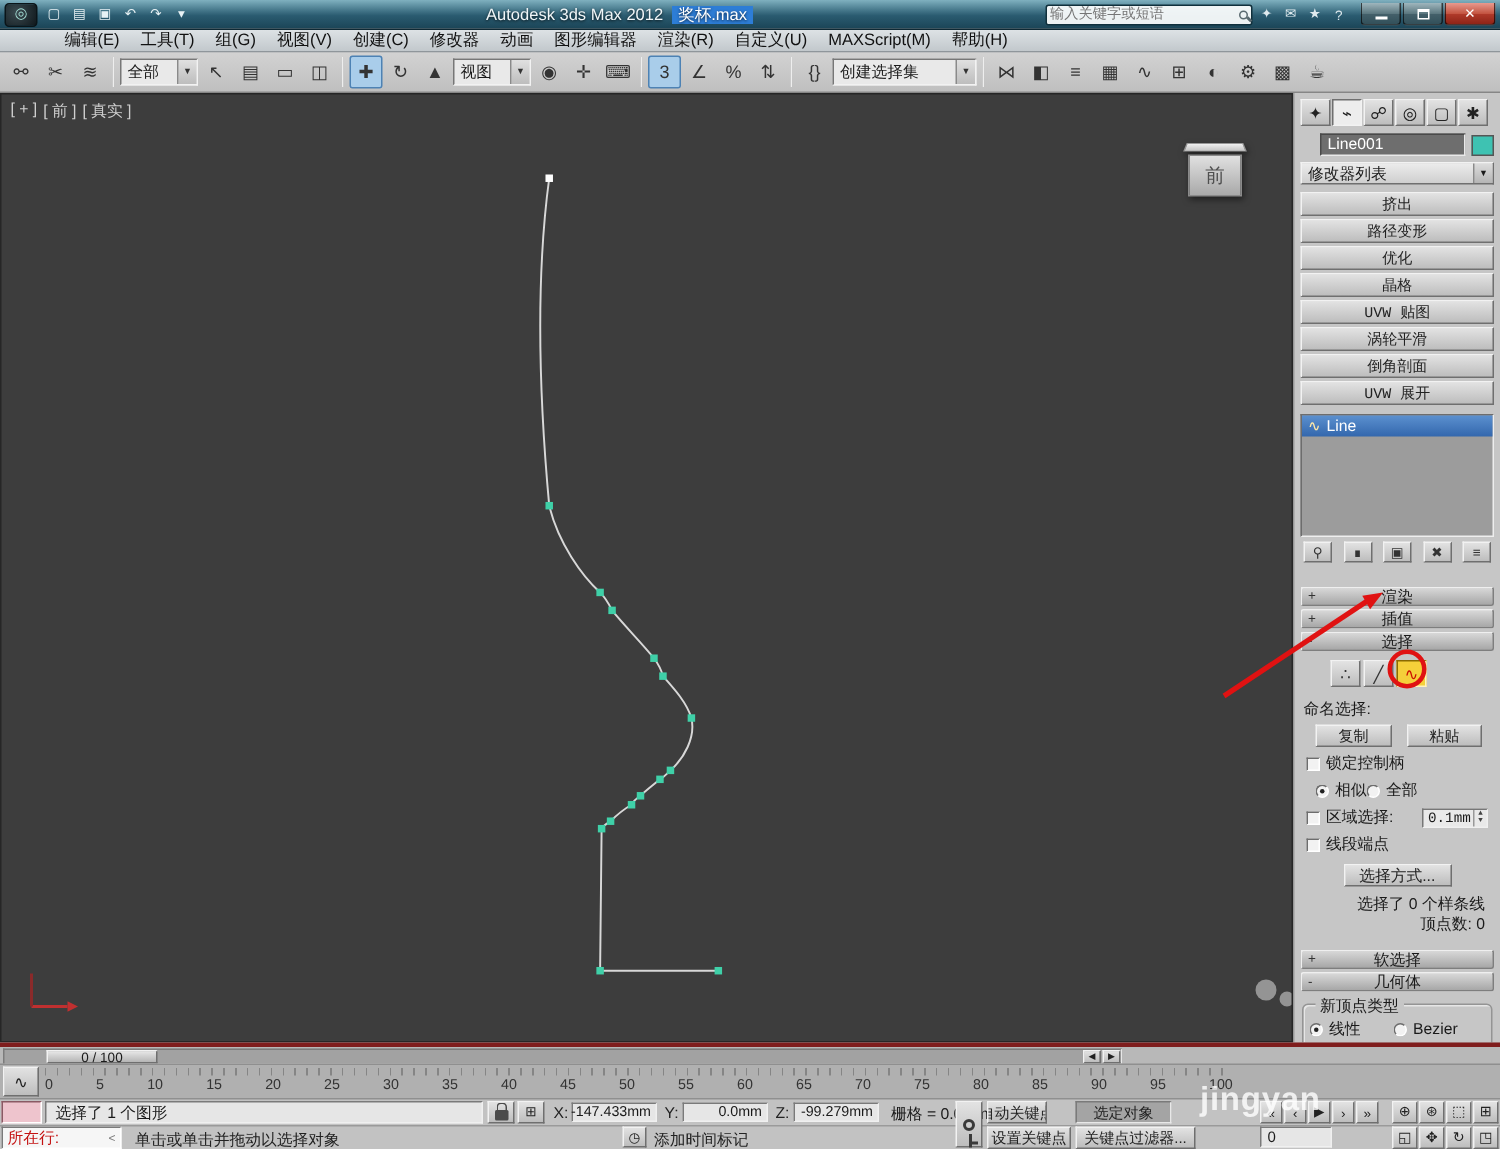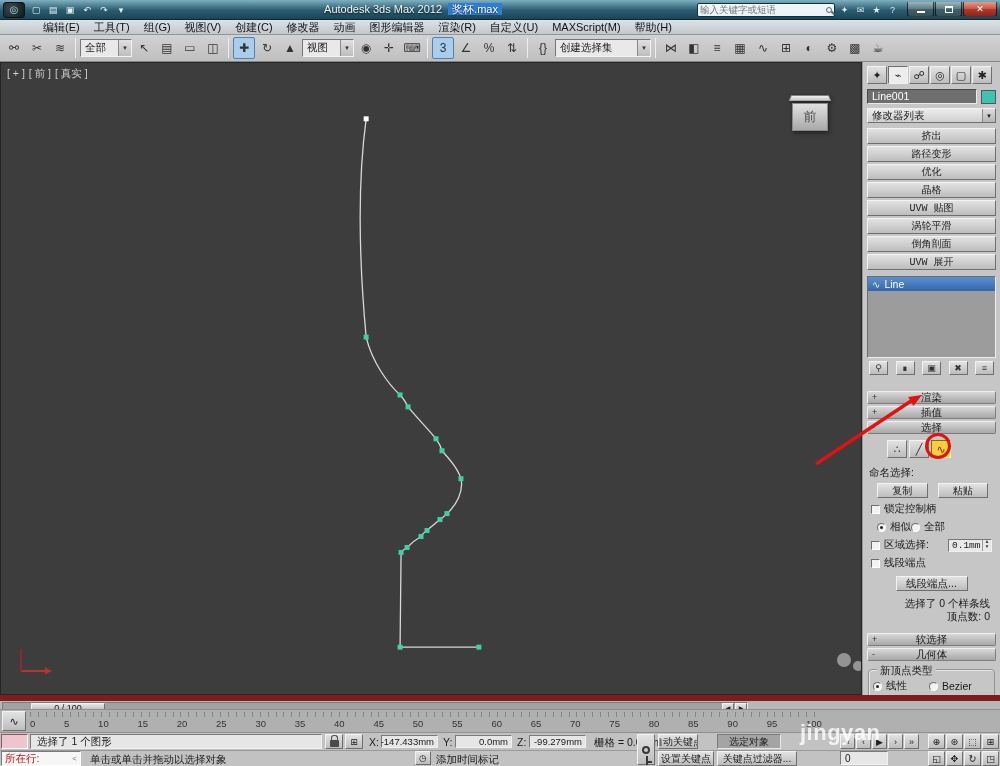--- a/index.html
+++ b/index.html
@@ -86,21 +86,21 @@
   .wm-dot { position:absolute; border-radius:50%; background:rgba(255,255,255,.45); }
 
   
   .cp { width:138px; background:#c6c6c6; border-left:1px solid #979797; position:relative;
     font-size:10.5px; overflow:hidden; }
   .cp-tabs { display:flex; gap:1px; padding:4px 2px 0 4px; }
   .cp-tab { width:20px; height:18px; font-size:11px; }
   .cp-tab.active { background:#ededed; border-color:#6f6f6f #f2f2f2 #f2f2f2 #6f6f6f; }
   .cp-name-row { display:flex; align-items:center; gap:4px; margin:5px 4px 0; }
   .cp-name-field { flex:1; height:15px; background:#6e6e6e; border:1px solid;
-    border-color:#4a4a4a #e9e9e9 #e9e9e9 #4a4a4a; color:#fff; padding:0 4px; line-height:13px; }
+    border-color:#4a4a4a #e9e9e9 #e9e9e9 #4a4a4a; color:#fff; padding:0 4px; line-height:13px;margin-left:13px; }
   .cp-color-swatch { width:15px; height:14px; border:1px solid #555; }
   .cp-dropdown { margin:4px 4px 0; height:15px; display:flex; align-items:center; padding-left:4px;
     background:linear-gradient(#ececec,#cfcfcf); border:1px solid; border-color:#f2f2f2 #6f6f6f #6f6f6f #f2f2f2; }
   .cp-dropdown .darr { margin-left:auto; width:13px; align-self:stretch; display:flex; align-items:center;
     justify-content:center; background:linear-gradient(#dcdcdc,#b5b5b5); border-left:1px solid #8a8a8a; font-size:6px; }
   .cp-grid { display:grid; grid-template-columns:1fr; gap:2px; margin:5px 4px 0;font-family:Liberation Mono, monospace; }
   .gridbtn { height:16px; font-size:10px; white-space:nowrap; overflow:hidden; }
   .stack-list { margin:6px 4px 0; height:82px; background:#9c9c9c; border:1px solid;
     border-color:#6d6d6d #eee #eee #6d6d6d; }
   .stack-row { height:14px; display:flex; align-items:center; gap:4px; padding-left:4px;
@@ -137,21 +137,21 @@
   .spin-arrows { margin-left:auto; width:9px; font-size:5px; line-height:5px; color:#444; text-align:center;
     border-left:1px solid #999; align-self:stretch; display:flex; flex-direction:column; justify-content:center; }
   .selectby { display:block; margin:6px auto 0; width:72px; height:15px; font-size:10.5px; }
   .pgroup { margin:8px 5px 0; border:1px solid #949494; border-radius:4px; position:relative;
     padding:9px 4px 5px; box-shadow:1px 1px 0 #e6e6e6 inset; }
   .pgroup-title { position:absolute; left:8px; top:-6px; background:#c6c6c6; padding:0 3px; }
   .rstatus { margin:6px 10px 0 0; text-align:right; line-height:13px; }
   .nvgrid { display:grid; grid-template-columns:56px auto; row-gap:4px; }
 
   
-  .timeslider { height:14px; background:#b8b8b8; border-top:6px solid #7f1d1d; position:relative; }
+  .timeslider { height:14px; background:#b8b8b8; border-top:3px solid #7f1d1d; position:relative; }
   .ts-track { position:absolute; left:2px; top:1px; width:746px; height:11px; background:#a2a2a2;
     border:1px solid; border-color:#7c7c7c #e8e8e8 #e8e8e8 #7c7c7c; }
   .ts-handle { position:absolute; left:28px; top:0; width:74px; height:9px; font-size:9px;
     display:flex; align-items:center; justify-content:center; background:linear-gradient(#e6e6e6,#b5b5b5);
     border:1px solid; border-color:#f2f2f2 #6f6f6f #6f6f6f #f2f2f2; }
   .ts-arrow { position:absolute; top:0; width:12px; height:9px; font-size:6px; padding:0; }
   .ts-prev { right:13px; } .ts-next { right:0; }
 
   
   .ruler { height:23px; background:#b0b0b0; border-top:1px solid #8f8f8f; position:relative; }
@@ -569,21 +569,21 @@
         <span>0.1mm</span>
         <span class="spin-arrows">▲<br>▼</span>
       </span>
     </div>
 
     <div class="cbrow">
       <span class="cb"></span>
       <span>线段端点</span>
     </div>
 
-    <button class="selectby btn3d">线段端点...</button>
+    <button class="selectby btn3d">选择方式...</button>
 
 
     <div class="rstatus">
       <div>选择了 0 个样条线</div>
       <div>顶点数: 0</div>
     </div>
 
     <div class="rollout mt10">
       <span class="rsign">+</span>
       <span>软选择</span>

